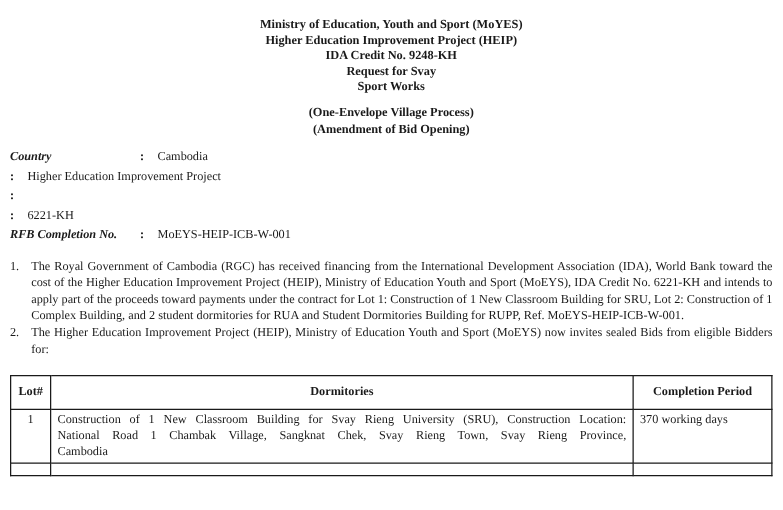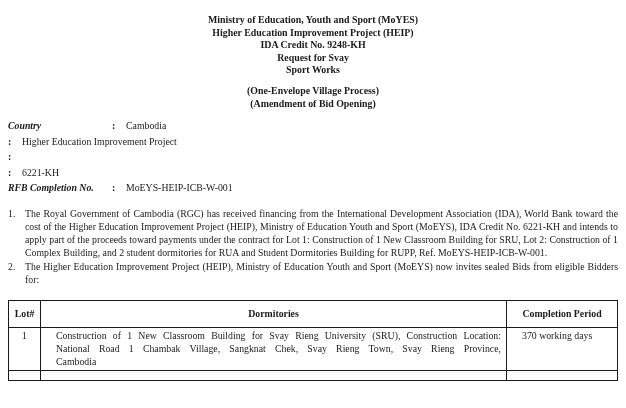--- a/index.html
+++ b/index.html
@@ -59,21 +59,21 @@
     border: 1.5px solid #1a1a1a;
     font-weight: bold;
     text-align: center;
     padding: 7px 2px;
     line-height: 12px;
   }
   .bids-table td {
     border: 1.5px solid #1a1a1a;
     vertical-align: top;
     line-height: 13px;
-    padding: 1px 5px 2px 15px;
+    padding: 1px 5px 2px 5px;
   }
   .bids-table td.lot { text-align: center; padding: 1px 2px; }
   .desc-line { display: block; }
   .desc-line.just { text-align: justify; text-align-last: justify; }
   .bids-table tr.partial td { height: 10px; padding: 0; }
 </style>
 </head>
 <body>
 
 <div class="page">

